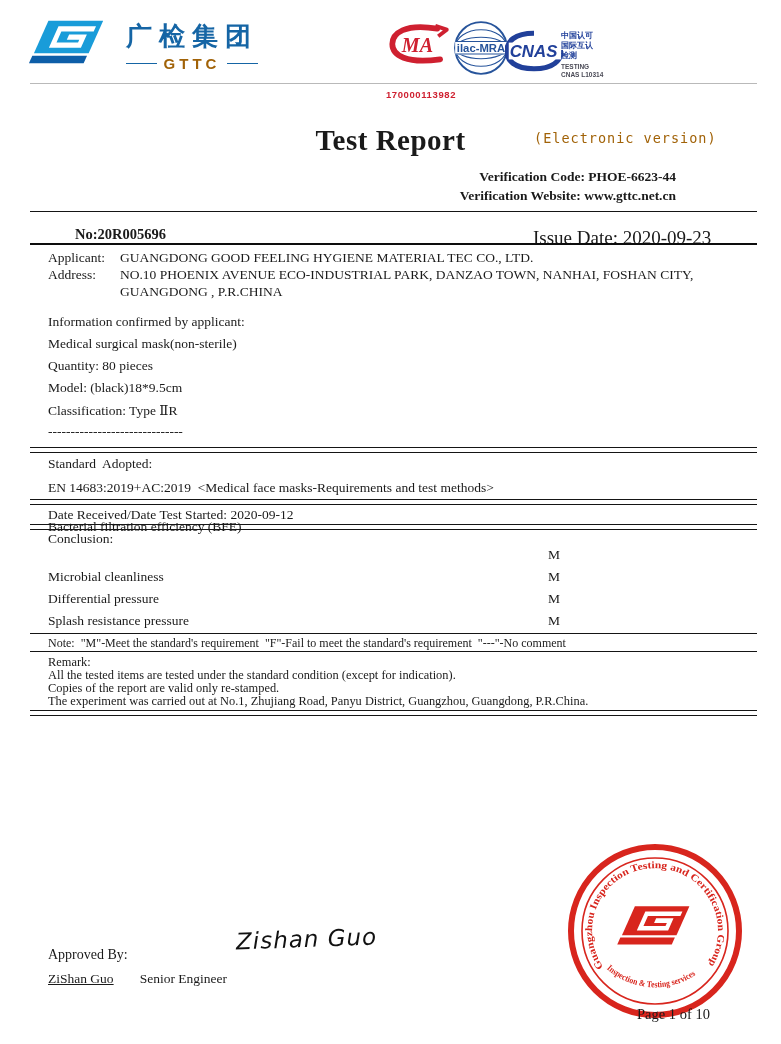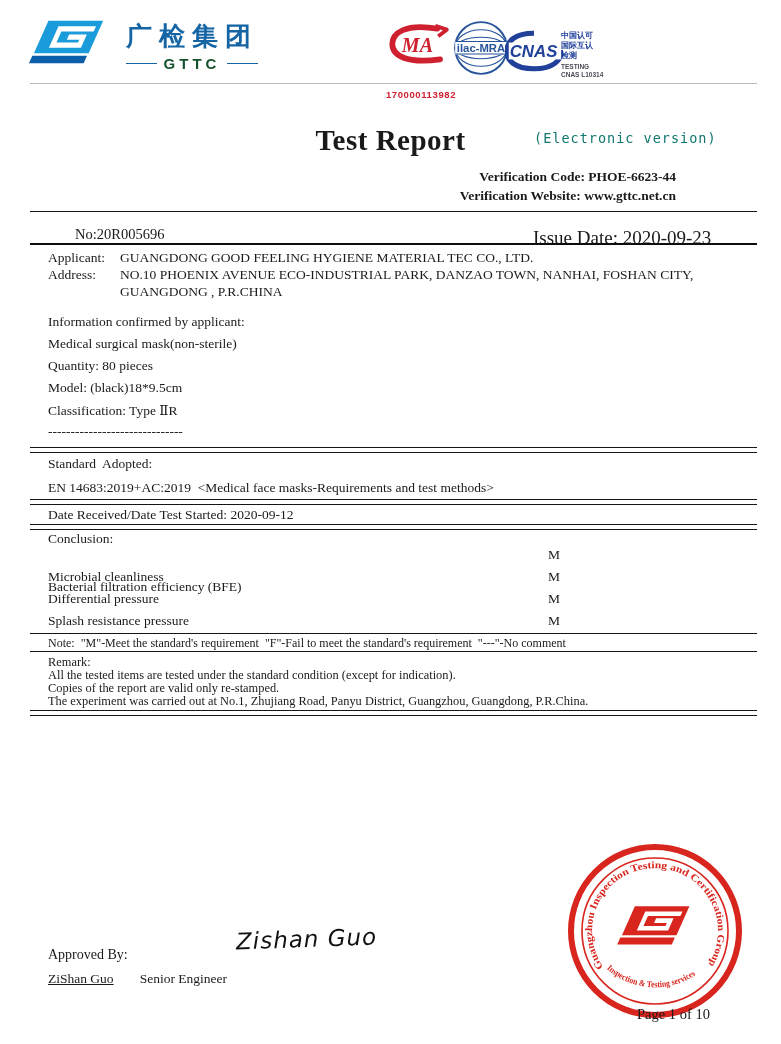--- a/index.html
+++ b/index.html
@@ -9,45 +9,45 @@
   .t{white-space:pre-wrap;}
 
   
   .brand{left:28px;top:14px;display:flex;align-items:center;gap:20px;}
   .brand-text{display:flex;flex-direction:column;align-items:center;margin-top:6px;}
   .brand-cn{font-family:"DejaVu Sans","Liberation Sans",sans-serif;font-weight:bold;
             font-size:26px;letter-spacing:7px;color:#1565a5;line-height:1.1;}
   .brand-en-row{display:flex;align-items:center;gap:7px;margin-top:4px;width:100%;}
   .brand-en-row .rule{flex:1;border-top:1.6px solid #1565a5;}
   .brand-en{font-family:"Liberation Sans","DejaVu Sans",sans-serif;font-weight:bold;
-            font-size:15px;letter-spacing:4px;color:#14532d;}
+            font-size:15px;letter-spacing:4px;color:#a16207;}
   .cma-box{left:385px;top:22px;width:72px;text-align:center;}
   .cma-num{font-family:"Liberation Sans",sans-serif;font-weight:bold;font-size:9.5px;
            color:#cf2030;letter-spacing:.6px;margin-top:19px;}
   .ilac-box{left:453px;top:20px;}
   .cnas-box{left:505px;top:30px;}
   .cnas-cn{left:561px;top:31px;font-family:"DejaVu Sans",sans-serif;color:#21409a;
            font-size:8px;line-height:1.25;font-weight:bold;}
   .cnas-acc{font-family:"Liberation Sans",sans-serif;color:#4a4a56;font-size:6.5px;
             font-weight:bold;line-height:1.3;margin-top:2px;}
   .hdr-rule{left:30px;top:83px;width:727px;border-top:1px solid #b9b9b9;}
 
   
   .title{left:0;top:124px;width:781px;text-align:center;font-size:29px;font-weight:bold;letter-spacing:.5px;}
   .eversion{left:534px;top:130px;font-family:"DejaVu Sans Mono","Liberation Mono",monospace;
-            font-size:13.5px;color:#0f766e;letter-spacing:1px;}
+            font-size:13.5px;color:#a16207;letter-spacing:1px;}
   .verif{right:105px;top:168px;text-align:right;font-weight:bold;font-size:13.5px;line-height:1.38;}
 
   
   .sline{left:30px;width:727px;border-top:1.6px solid #151515;height:0;}
   .bline{left:30px;width:727px;border-top:2.2px solid #0d0d0d;height:0;}
   .dline{left:30px;width:727px;height:3.5px;border-top:1.6px solid #151515;border-bottom:1.6px solid #151515;}
 
   
-  .no{left:75px;top:226px;font-weight:normal;font-size:14.5px;}
+  .no{left:75px;top:226px;font-weight:bold;font-size:14.5px;}
   .issue{left:533px;top:227px;font-size:19px;}
   .pair{left:48px;display:flex;font-size:13.5px;line-height:1.28;}
   .pair .lbl{width:72px;flex:none;}
   .pair .val{width:622px;}
   .bodyline{left:48px;font-size:13.5px;}
   .mres{left:548px;font-size:13.5px;}
   .noteline{left:48px;font-size:12px;}
   .remline{left:48px;font-size:12.4px;}
 
   
@@ -155,21 +155,21 @@
 
   <div class="abs dline" style="top:447px"></div>
   <div class="abs bodyline t" style="top:456px">Standard  Adopted:</div>
   <div class="abs bodyline t" style="top:480px">EN 14683:2019+AC:2019  &lt;Medical face masks-Requirements and test methods&gt;</div>
   <div class="abs dline" style="top:499px"></div>
   <div class="abs bodyline" style="top:507px">Date Received/Date Test Started: 2020-09-12</div>
   <div class="abs dline" style="top:524px"></div>
 
   <div class="abs bodyline" style="top:531px">Conclusion:</div>
 
-  <div class="abs bodyline" style="top:579px">Bacterial filtration efficiency (BFE)</div>
+  <div class="abs bodyline" style="top:519px">Bacterial filtration efficiency (BFE)</div>
   <div class="abs mres" style="top:547px">M</div>
   <div class="abs bodyline" style="top:569px">Microbial cleanliness</div>
   <div class="abs mres" style="top:569px">M</div>
   <div class="abs bodyline" style="top:591px">Differential pressure</div>
   <div class="abs mres" style="top:591px">M</div>
   <div class="abs bodyline" style="top:613px">Splash resistance pressure</div>
   <div class="abs mres" style="top:613px">M</div>
 
   <div class="abs sline" style="top:633px"></div>
   <div class="abs noteline t" style="top:636px">Note:  "M"-Meet the standard's requirement  "F"-Fail to meet the standard's requirement  "---"-No comment</div>

